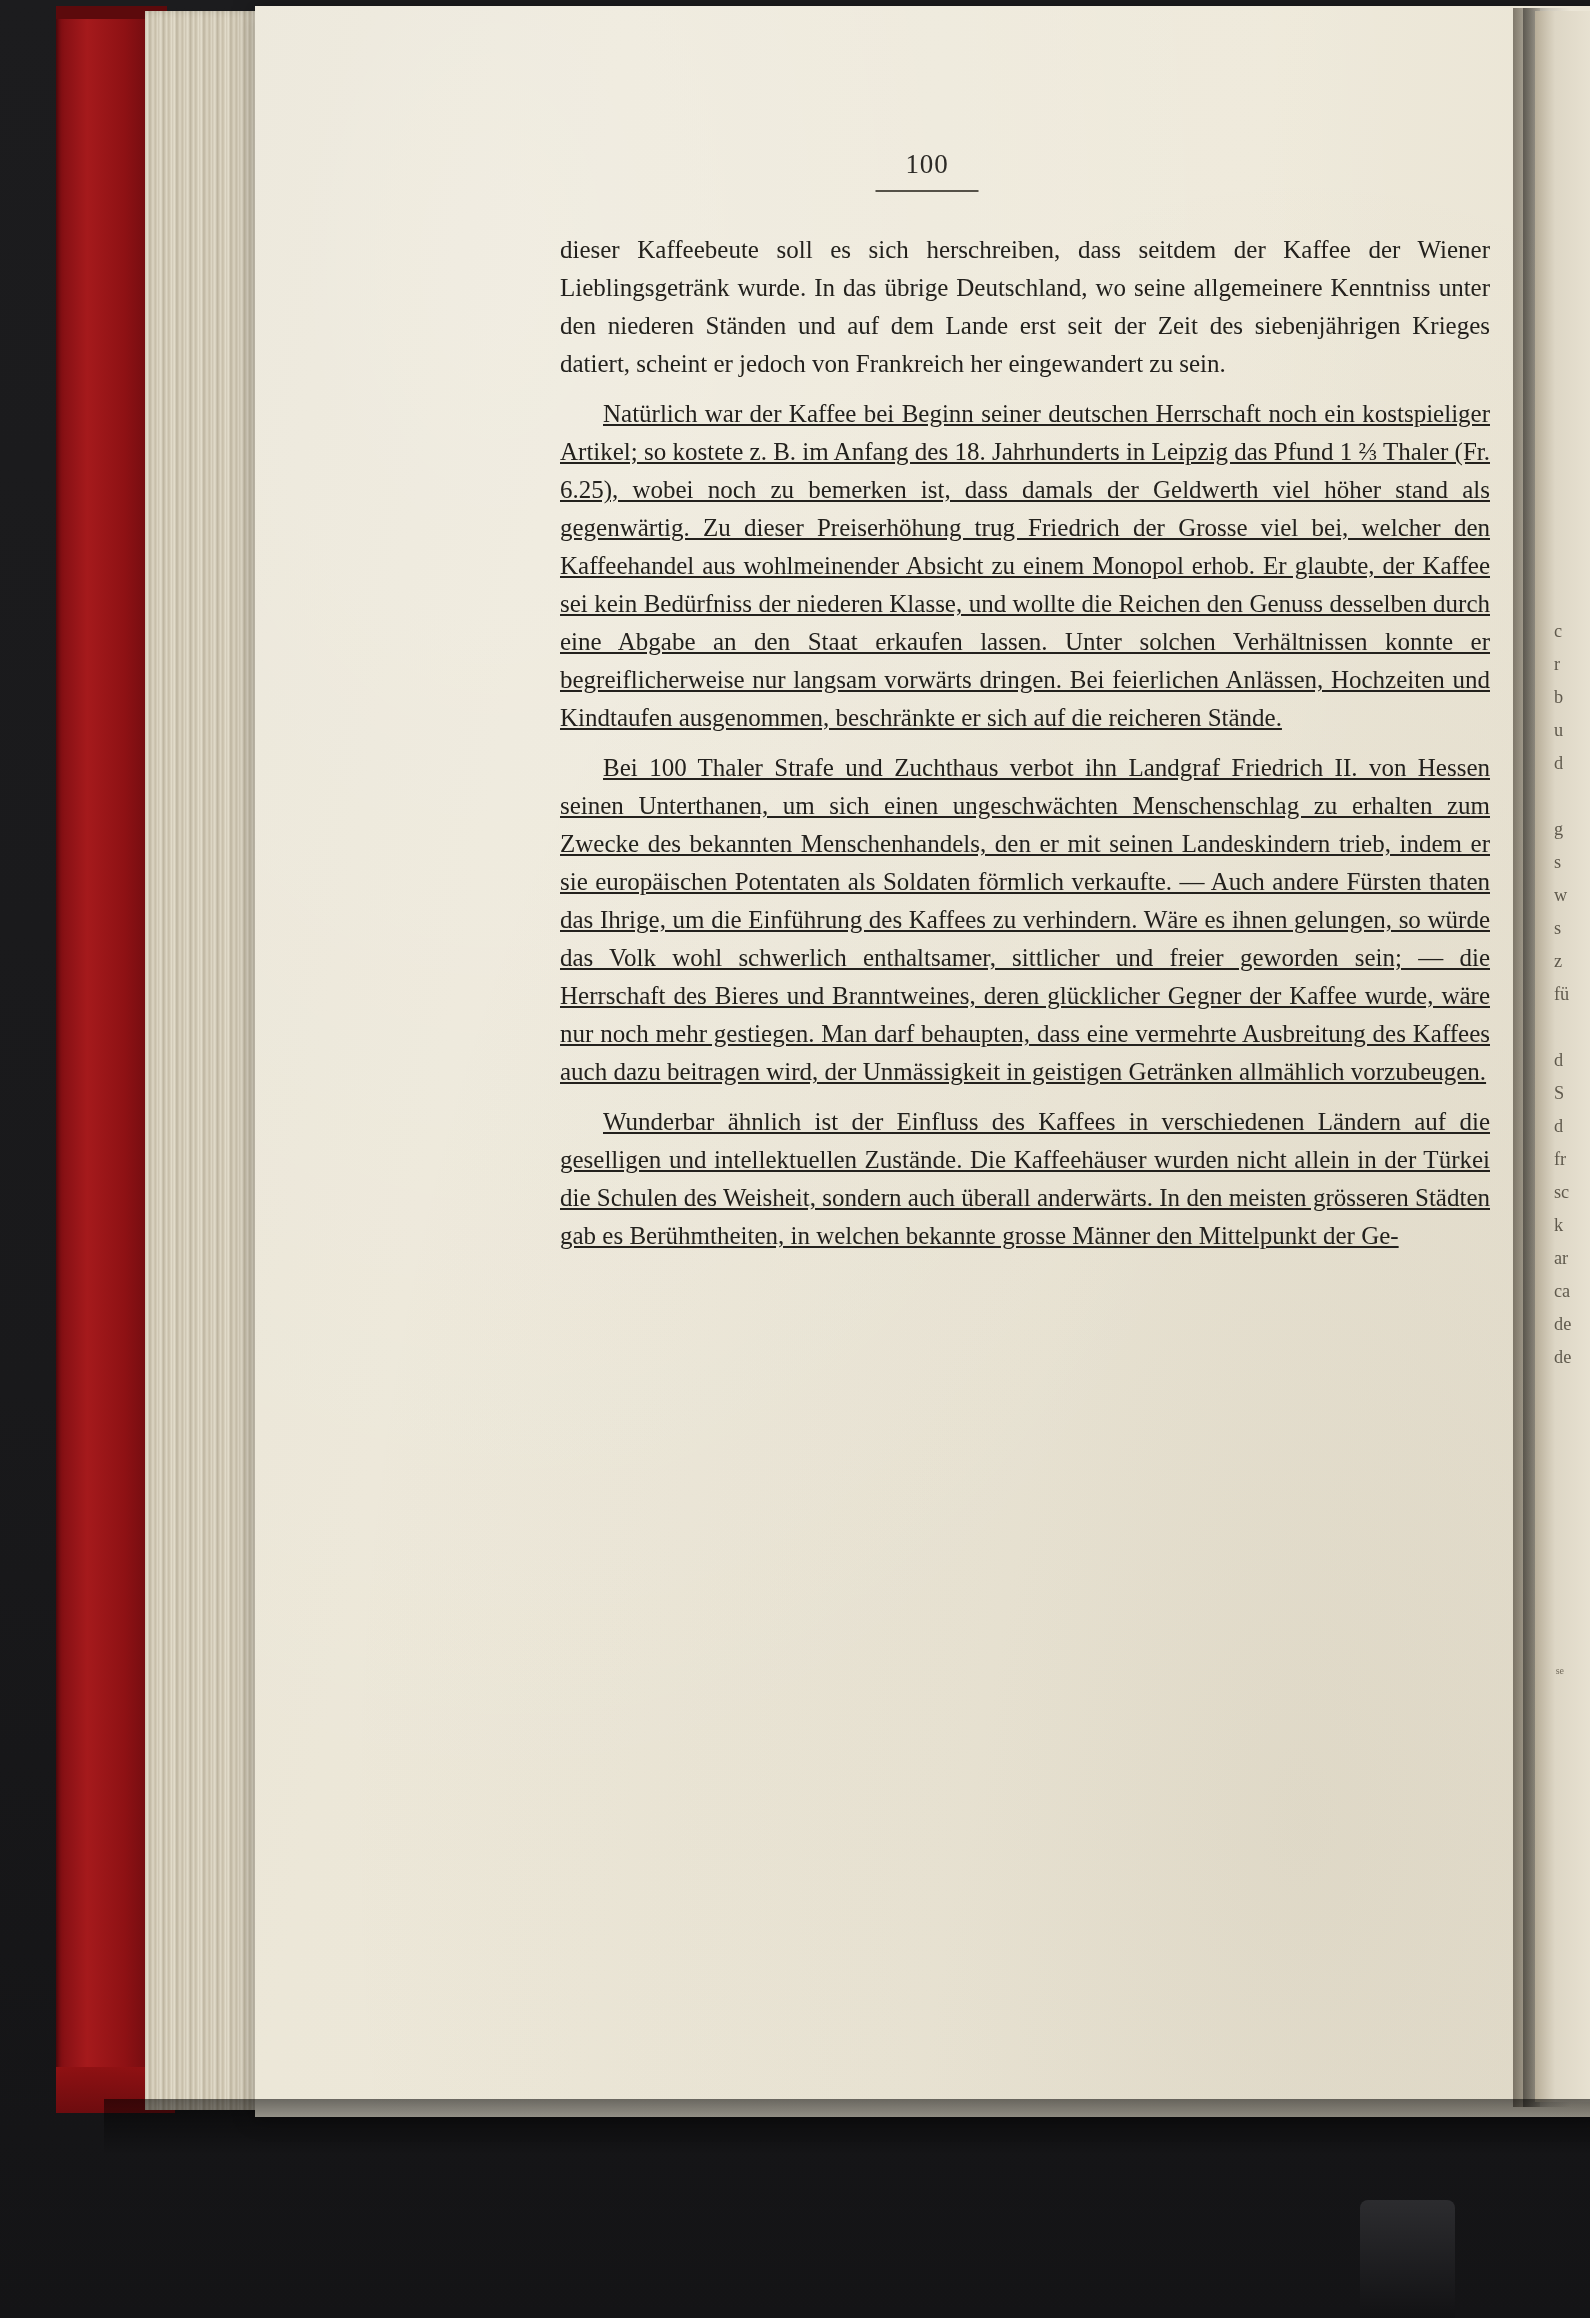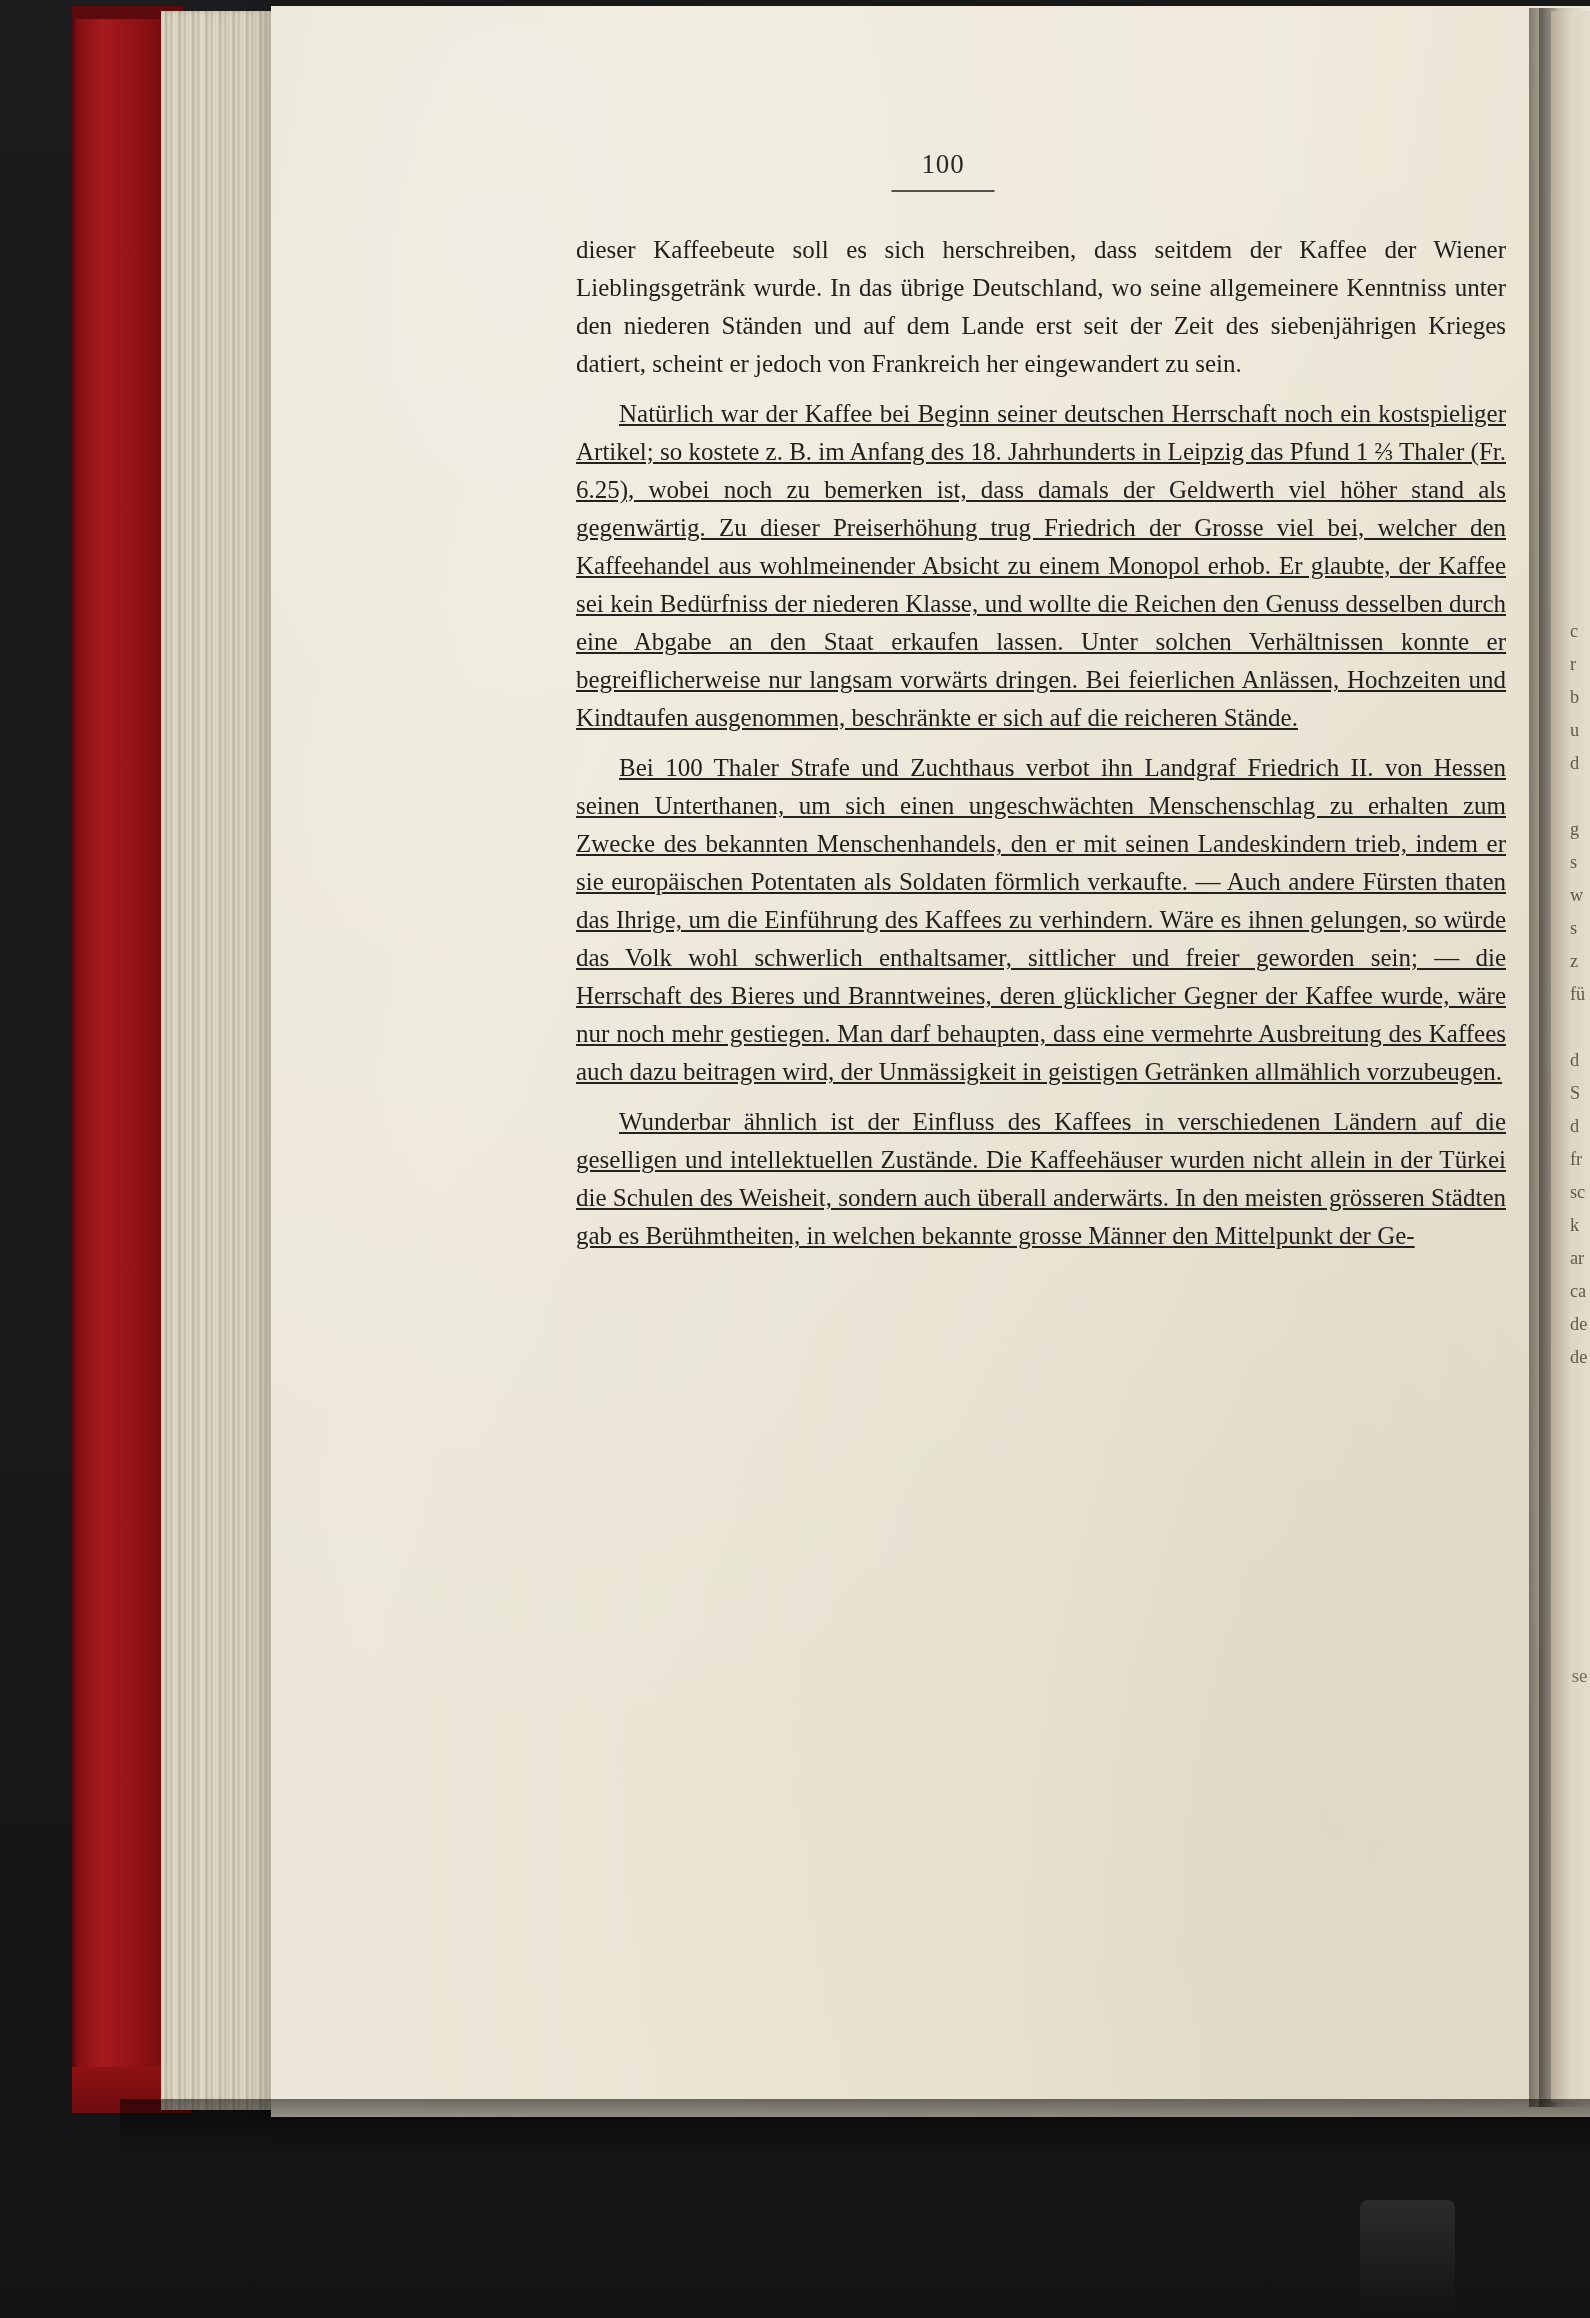--- a/index.html
+++ b/index.html
@@ -18,21 +18,21 @@
   
   .desk {
     position: absolute;
     inset: 0;
     background: linear-gradient(180deg, #1c1c1e 0%, #19191b 60%, #141416 100%);
   }
 
   
   .book {
     position: absolute;
-    left: 72px;
+    left: 56px;
     top: 0;
     width: 1281px;
     height: 2163px;
   }
 
   
   .cover-left {
     position: absolute;
     left: 0;
     top: 6.4px;
@@ -117,21 +117,21 @@
     font-size: 18.3px;
     line-height: 33px;
     font-family: "Liberation Serif", serif;
     opacity: 0.85;
     white-space: pre;
   }
   .facing-note {
     position: absolute;
     left: 20.7px;
     top: 1654px;
-    font-size: 19px;
+    font-size: 10px;
     color: #5a5244;
     opacity: 0.8;
   }
 
   
   .page-number {
     position: absolute;
     left: 0;
     right: 0;
     top: 143px;

